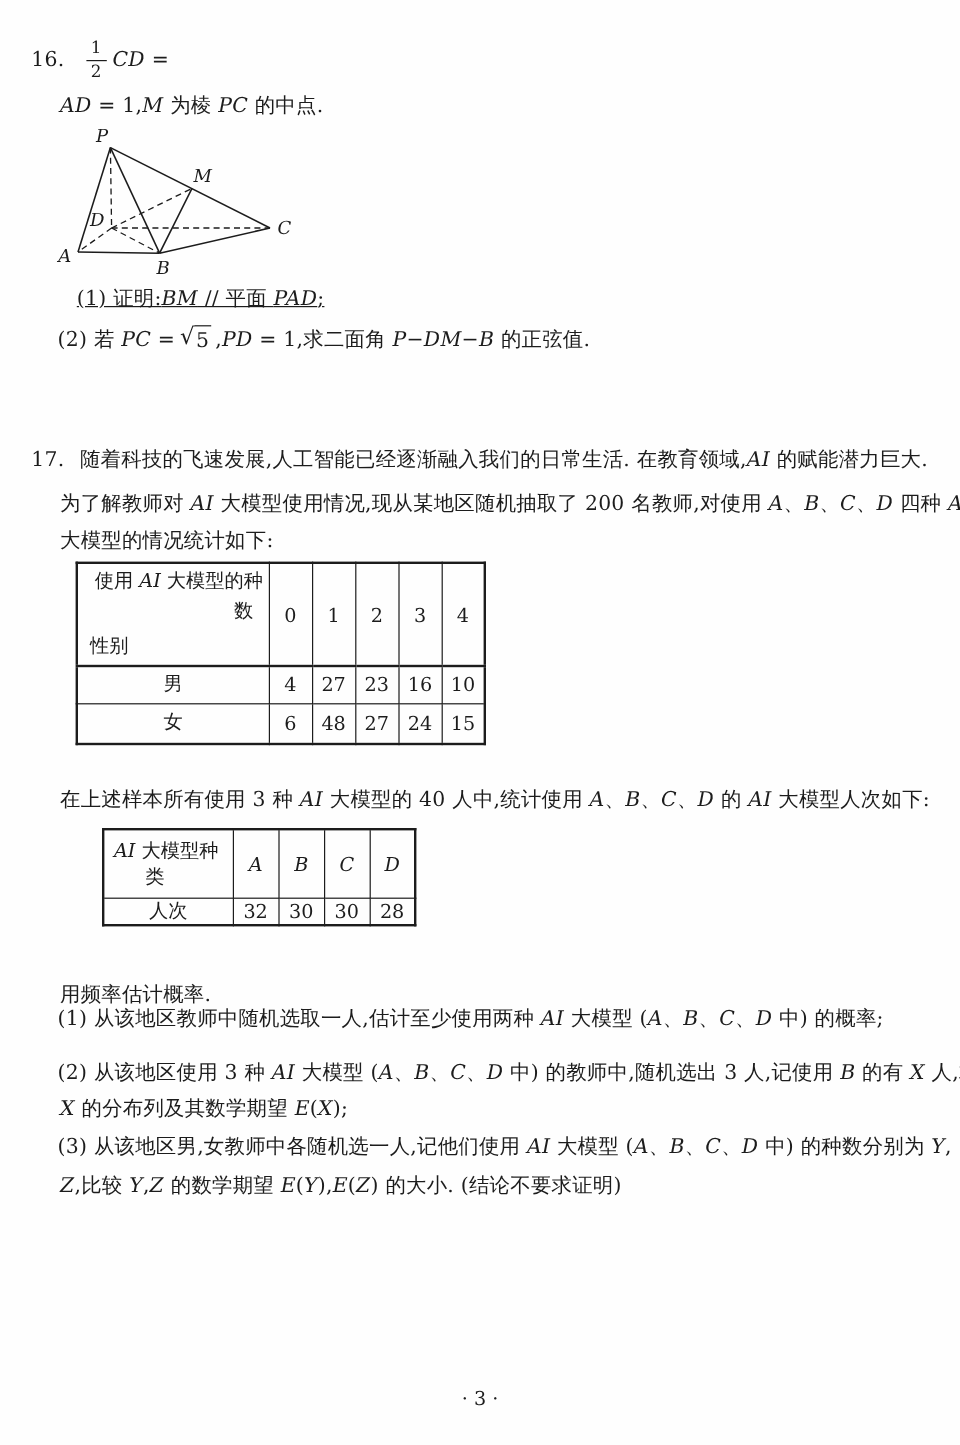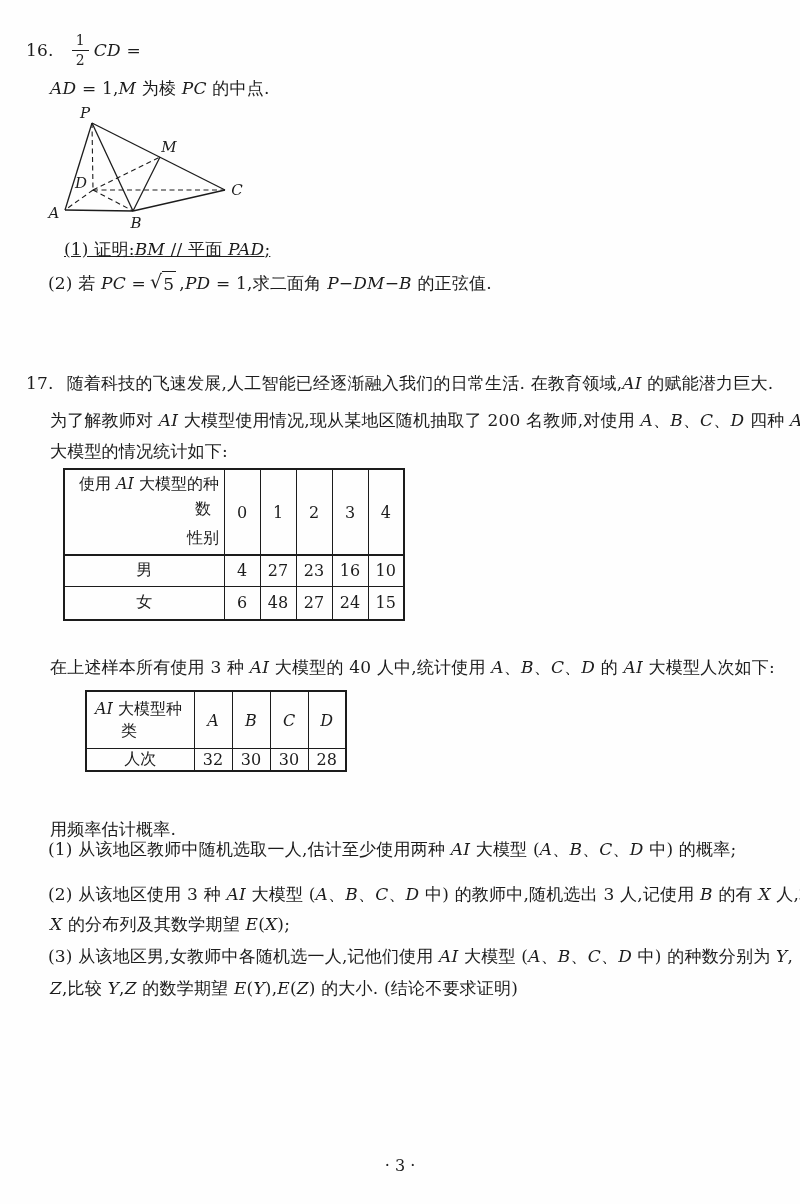--- a/index.html
+++ b/index.html
@@ -42,21 +42,21 @@
     border:1px solid #1c1c1c; text-align:center; vertical-align:middle;
     font-size:16px; padding:0;
   }
   table.tbl { border:2px solid #1c1c1c; }
   #table1 { left:63px; top:468px; }
   #table1 td.hdr { border-bottom-width:2px; }
   .hdrbox { width:158px; height:84px; display:flex; flex-direction:column;
             justify-content:space-between; }
   .hdrbox .ht { text-align:center;  padding:4px 0 0 10px; }
   .hdrbox .hm { text-align:right; padding-right:12px; margin-top:-4px; }
-  .hdrbox .hb { text-align:right;  padding:0 4px 5px 10px; }
+  .hdrbox .hb { text-align:left;  padding:0 4px 5px 10px; }
   #table2 { left:69px; top:690px;margin-left:16px; }
   .hdrbox2 { width:106px; height:56px; display:flex; flex-direction:column;
              justify-content:center; line-height:22px; }
   .hdrbox2 .h1 { text-align:left; padding-left:8px; }
   .hdrbox2 .h2 { text-align:left; padding-left:34px; }
 
   .footer { position:absolute; top:1156px; left:0; width:100%;
             text-align:center; font-size:16px; }
 </style>
 </head>

